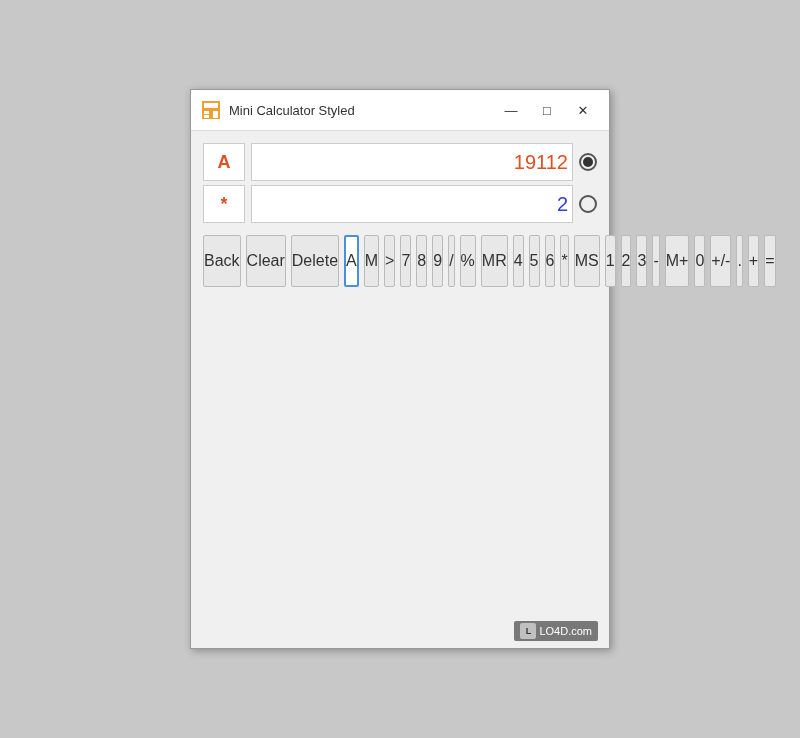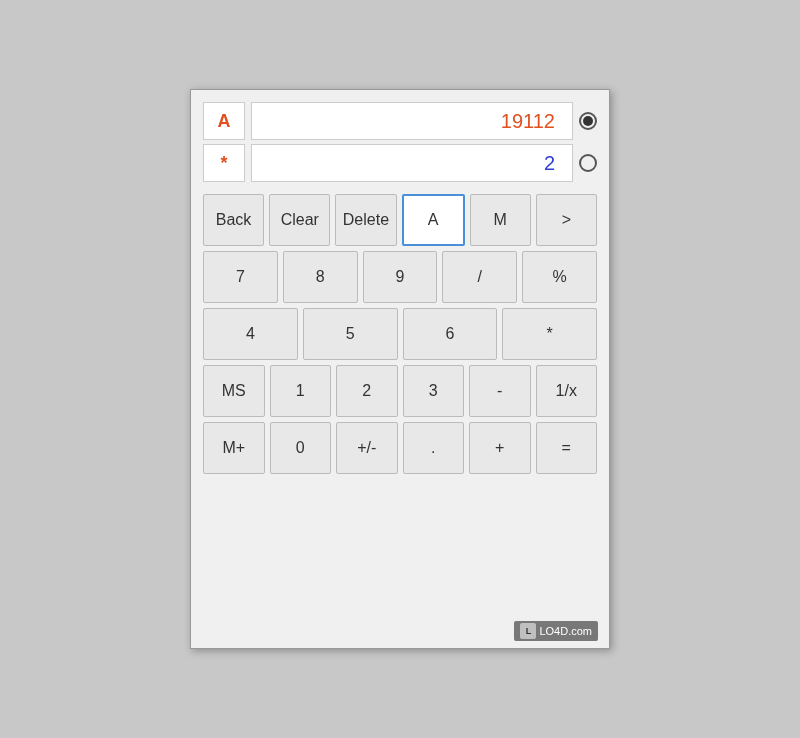--- a/index.html
+++ b/index.html
@@ -83,21 +83,21 @@
       flex-shrink: 0;
     }
     .display-field {
       flex: 1;
       height: 38px;
       background: white;
       border: 1px solid #ccc;
       display: flex;
       align-items: center;
       justify-content: flex-end;
-      padding-right: 17px;
+      padding-right: 4px;
       font-size: 20px;
     }
     .display-field.primary { color: #e05020; }
     .display-field.secondary { color: #3040d0; }
     .radio-filled {
       width: 18px;
       height: 18px;
       border: 2px solid #555;
       border-radius: 50%;
       display: flex;
@@ -108,21 +108,20 @@
     .radio-filled.active::after {
       content: '';
       width: 10px;
       height: 10px;
       background: #333;
       border-radius: 50%;
     }
     .buttons-area {
       margin-top: 12px;
       display: flex;
-      flex-direction: column;
       gap: 5px;
     }
     .btn-row {
       display: flex;
       gap: 5px;
     }
     .calc-btn {
       flex: 1;
       height: 52px;
       background: #e8e8e8;
@@ -167,20 +166,37 @@
       color: #333;
       font-weight: bold;
     }
   </style>
 </head>
 <body>
 
 <div style="position:relative;">
   <div class="window">
 
+    <div class="title-bar">
+      <div class="title-bar-icon">
+        <svg viewBox="0 0 18 18" fill="none">
+          <rect x="0" y="0" width="18" height="18" fill="#f0a030"></rect>
+          <rect x="2" y="2" width="14" height="5" fill="white"></rect>
+          <rect x="2" y="10" width="5" height="3" fill="white"></rect>
+          <rect x="2" y="14" width="5" height="3" fill="white"></rect>
+          <rect x="11" y="10" width="5" height="7" fill="white"></rect>
+        </svg>
+      </div>
+      <span class="title-text">Mini Calculator Styled</span>
+      <div class="title-controls">
+        <button class="title-btn">—</button>
+        <button class="title-btn">□</button>
+        <button class="title-btn close">✕</button>
+      </div>
+    </div>
 
     <div class="calc-body">
 
       <div class="display-row">
         <div class="display-label">A</div>
         <div class="display-field primary">19112</div>
         <div class="radio-filled active"></div>
       </div>
 
       <div class="display-row">
@@ -202,33 +218,33 @@
 
         <div class="btn-row">
           <button class="calc-btn">7</button>
           <button class="calc-btn">8</button>
           <button class="calc-btn">9</button>
           <button class="calc-btn">/</button>
           <button class="calc-btn">%</button>
         </div>
 
         <div class="btn-row">
+          <button class="calc-btn">MR</button>
           <button class="calc-btn">4</button>
           <button class="calc-btn">5</button>
           <button class="calc-btn">6</button>
           <button class="calc-btn">*</button>
         </div>
 
         <div class="btn-row">
           <button class="calc-btn">MS</button>
           <button class="calc-btn">1</button>
           <button class="calc-btn">2</button>
           <button class="calc-btn">3</button>
           <button class="calc-btn">-</button>
-          <button class="calc-btn">1/x</button>
         </div>
 
         <div class="btn-row">
           <button class="calc-btn">M+</button>
           <button class="calc-btn">0</button>
           <button class="calc-btn">+/-</button>
           <button class="calc-btn">.</button>
           <button class="calc-btn">+</button>
           <button class="calc-btn">=</button>
         </div>

